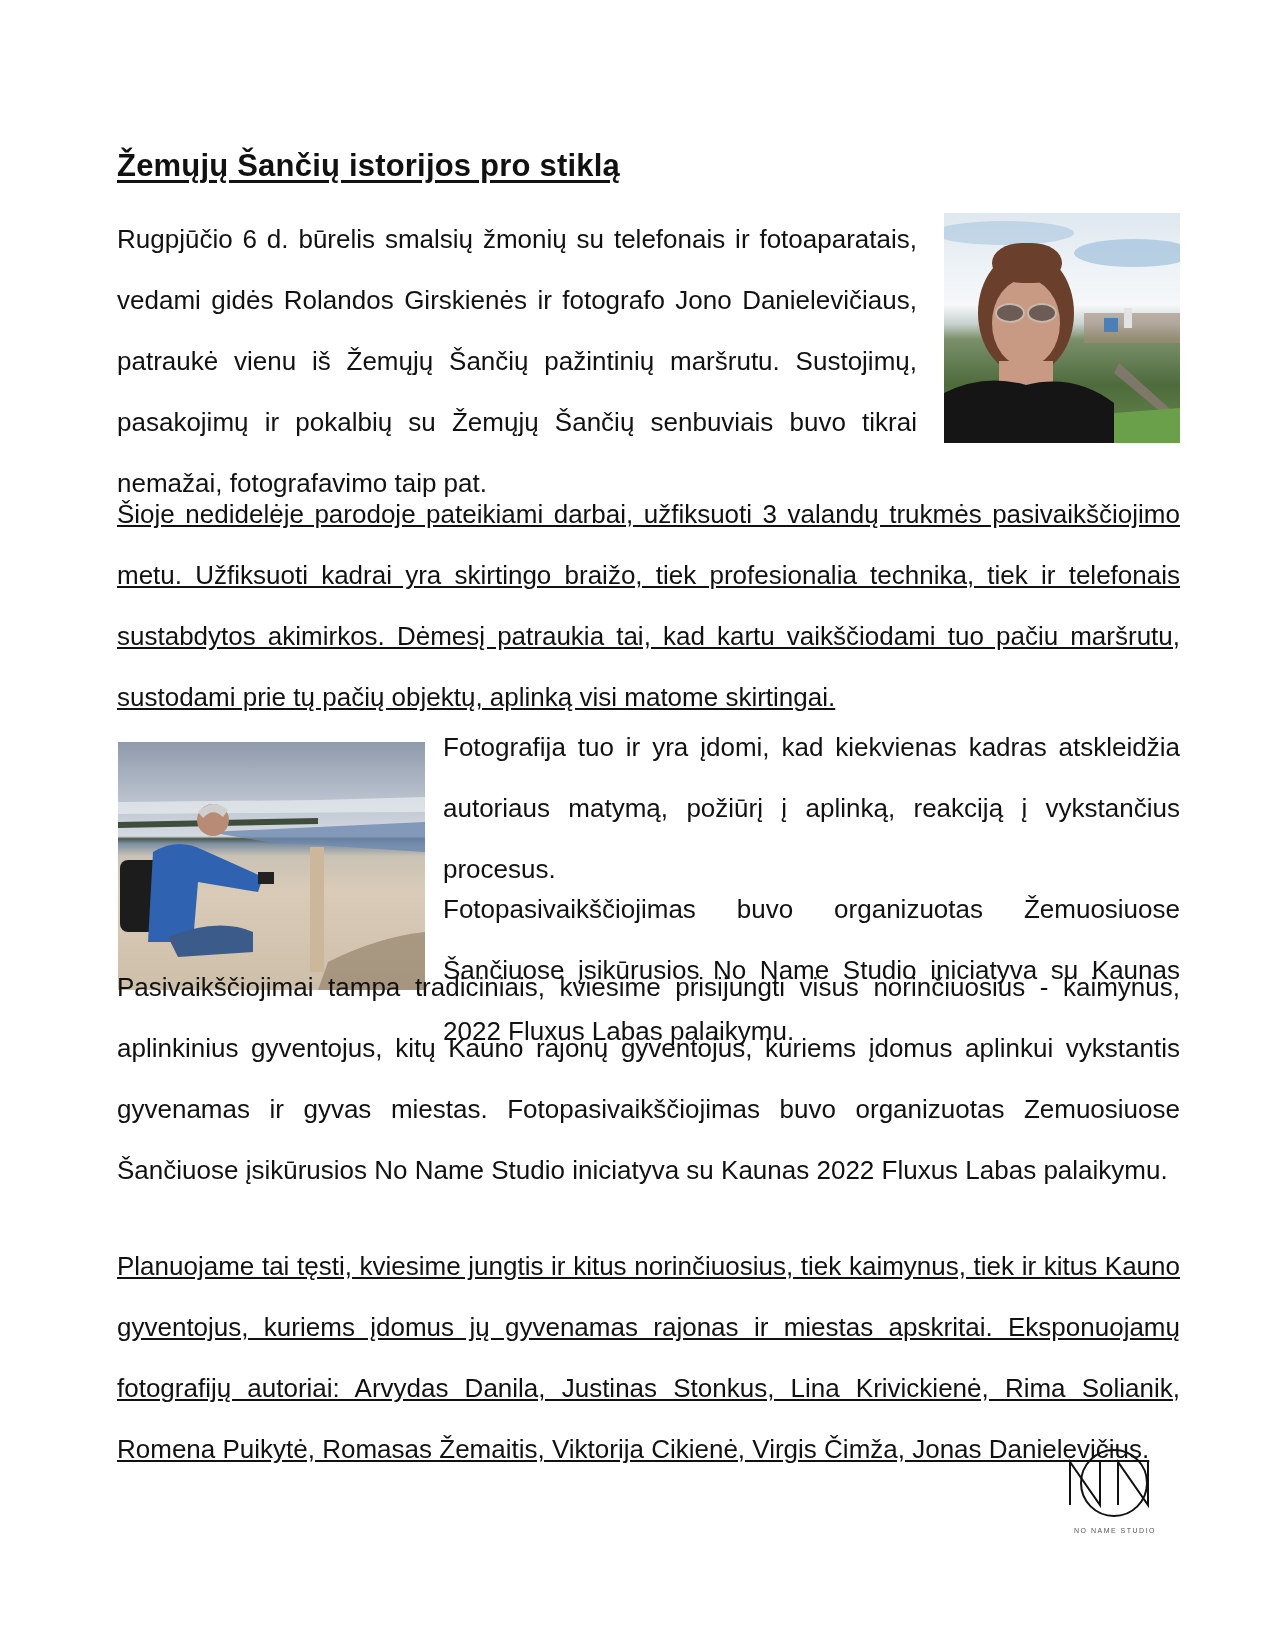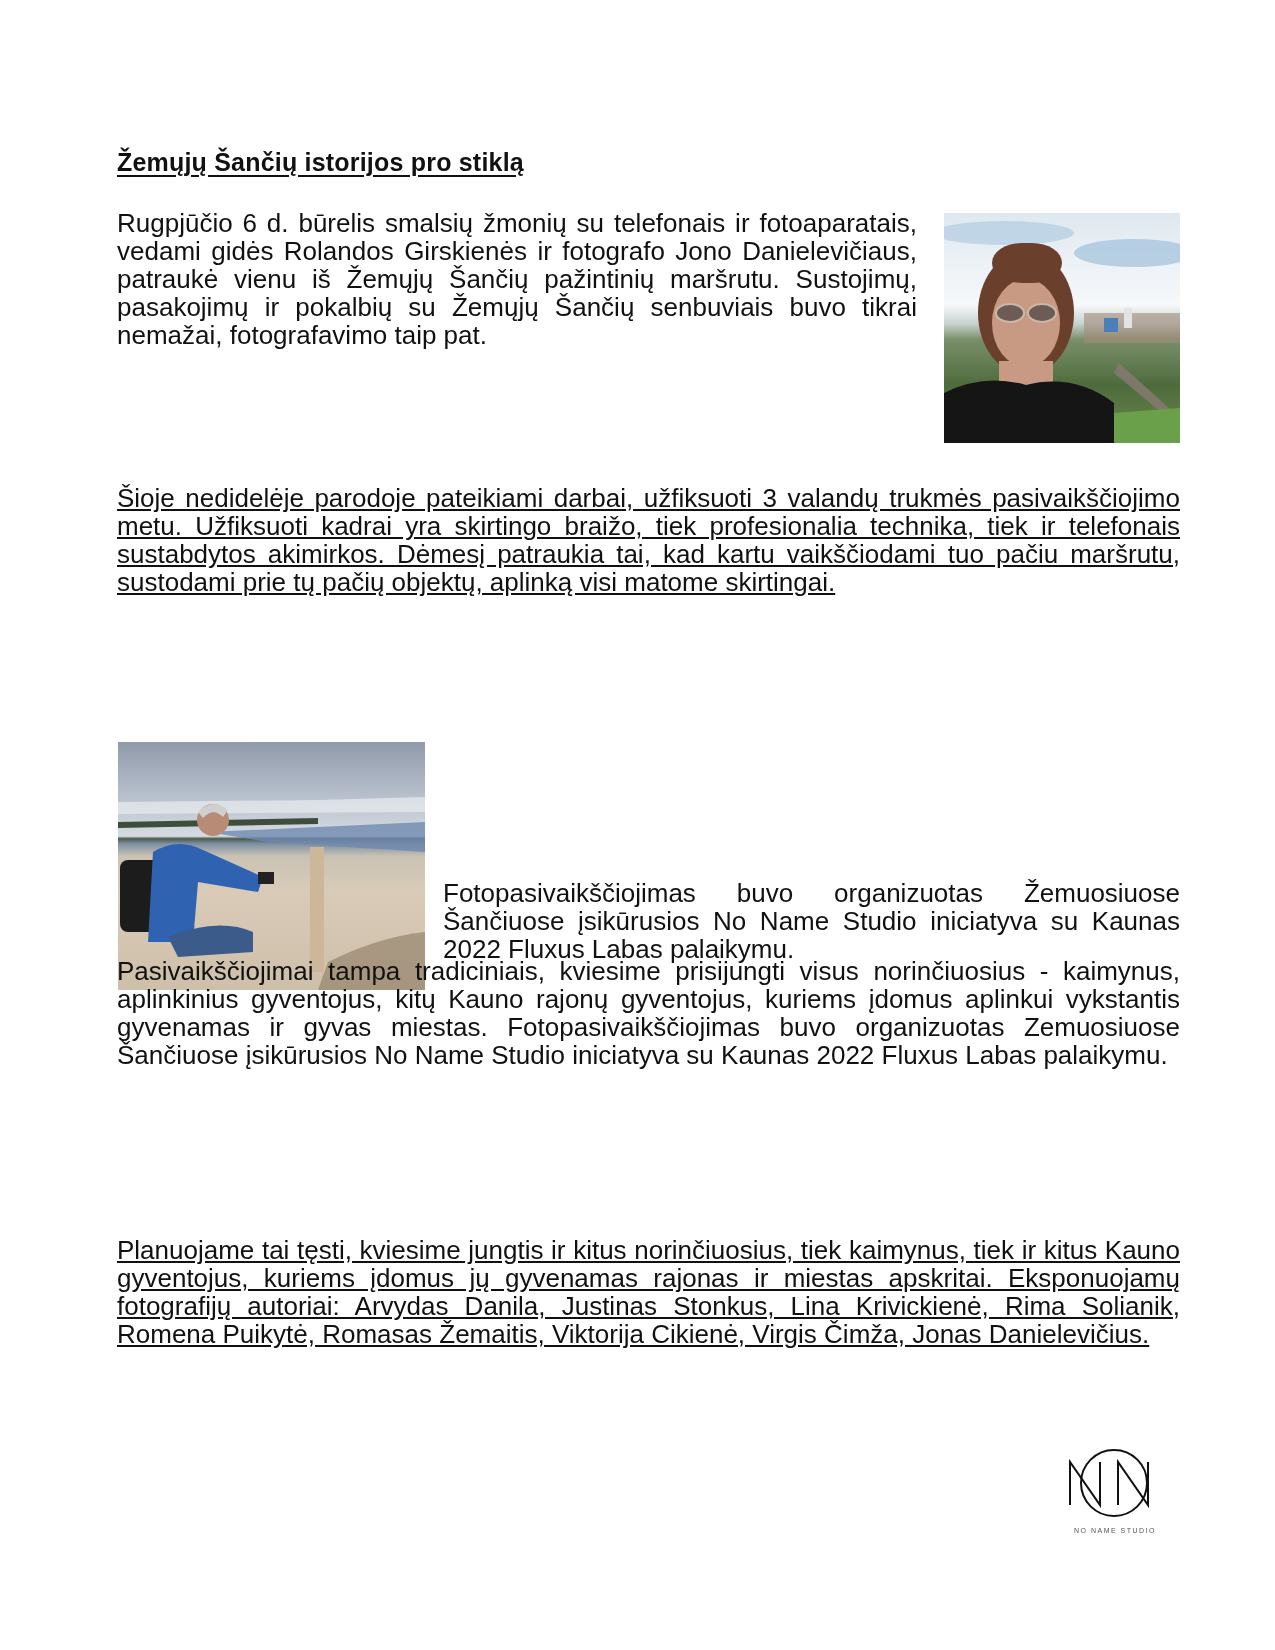--- a/index.html
+++ b/index.html
@@ -1,21 +1,21 @@
 <!DOCTYPE html>
 <html><head>
 <meta charset="utf-8">
 <style>
   html, body { margin:0; padding:0; background:#ffffff; }
   body { width:1275px; height:1650px; position:relative; overflow:hidden;
          font-family:"Liberation Sans", sans-serif; color:#111; }
   .page { position:absolute; left:0; top:0; width:1275px; height:1650px; }
-  .title { position:absolute; left:117px; top:148px; font-size:25px; font-weight:bold;
+  .title { position:absolute; left:117px; top:148px; font-size:31px; font-weight:bold;
            text-decoration:underline; text-underline-offset:4px; letter-spacing:0.2px; }
-  .para { position:absolute; font-size:26px; line-height:28px; text-align:justify;
+  .para { position:absolute; font-size:26px; line-height:61px; text-align:justify;
           text-align-last:left; margin:0; letter-spacing:0px; }
   .p1 { left:117px; top:209px; width:800px; }
   .p2 { left:117px; top:484px; width:1063px;text-decoration:underline; }
   .p3 { left:443px; top:717px; width:737px; }
   .p4 { left:443px; top:862px; width:737px;margin-top:17px; }
   .p5 { left:117px; top:957px; width:1063px; }
   .p6 { left:117px; top:1236px; width:1063px;text-decoration:underline; }
   .photo { position:absolute; overflow:hidden; }
   .photo-portrait { left:944px; top:213px; width:236px; height:230px;
     background: linear-gradient(180deg,#dfe8ef 0%,#eef3f7 25%,#f6f8fa 40%,#c9d3d0 48%,#7a8f6a 55%,#4e6b3c 75%,#6a8a4c 100%); }
@@ -62,20 +62,21 @@
       <path d="M35 110 Q60 95 85 108 L145 135 L140 150 L80 140 L75 200 L30 200 Z" fill="#2f63b2"></path>
       <circle cx="95" cy="78" r="16" fill="#b88b77"></circle>
       <path d="M80 70 Q95 55 110 68 L105 75 Q95 65 85 76 Z" fill="#cfcfcf"></path>
       <path d="M50 195 Q100 175 135 190 L135 210 L60 215 Z" fill="#3b5c8a"></path>
       <rect x="140" y="130" width="16" height="12" fill="#222"></rect>
       <rect x="192" y="105" width="14" height="125" fill="#cdb79a"></rect>
       <path d="M210 220 Q260 195 307 190 L307 248 L200 248 Z" fill="#8c7a62" opacity="0.6"></path>
     </svg>
   </div>
 
+  <p class="para p3">Fotografija tuo ir yra įdomi, kad kiekvienas kadras atskleidžia autoriaus matymą, požiūrį į aplinką, reakciją į vykstančius procesus.</p>
   <p class="para p4">Fotopasivaikščiojimas buvo organizuotas Žemuosiuose Šančiuose įsikūrusios No Name Studio iniciatyva su Kaunas 2022 Fluxus Labas palaikymu.</p>
   <p class="para p5">Pasivaikščiojimai tampa tradiciniais, kviesime prisijungti visus norinčiuosius - kaimynus, aplinkinius gyventojus, kitų Kauno rajonų gyventojus, kuriems įdomus aplinkui vykstantis gyvenamas ir gyvas miestas. Fotopasivaikščiojimas buvo organizuotas Zemuosiuose Šančiuose įsikūrusios No Name Studio iniciatyva su Kaunas 2022 Fluxus Labas palaikymu.</p>
   <p class="para p6">Planuojame tai tęsti, kviesime jungtis ir kitus norinčiuosius, tiek kaimynus, tiek ir kitus Kauno gyventojus, kuriems įdomus jų gyvenamas rajonas ir miestas apskritai. Eksponuojamų fotografijų autoriai: Arvydas Danila, Justinas Stonkus, Lina Krivickienė, Rima Solianik, Romena Puikytė, Romasas Žemaitis, Viktorija Cikienė, Virgis Čimža, Jonas Danielevičius.</p>
 
   <div class="logo">
     <svg width="105" height="90" viewBox="0 0 105 90">
       <circle cx="52" cy="36" r="33" fill="none" stroke="#111" stroke-width="2"></circle>
       <polyline points="8,58 8,15 38,58 38,15" fill="none" stroke="#111" stroke-width="2"></polyline>
       <polyline points="56,58 56,15 86,58 86,15" fill="none" stroke="#111" stroke-width="2"></polyline>
       <text x="53" y="86" text-anchor="middle" font-size="7" letter-spacing="1.5" font-family="Liberation Sans, sans-serif" fill="#555">NO NAME STUDIO</text>

